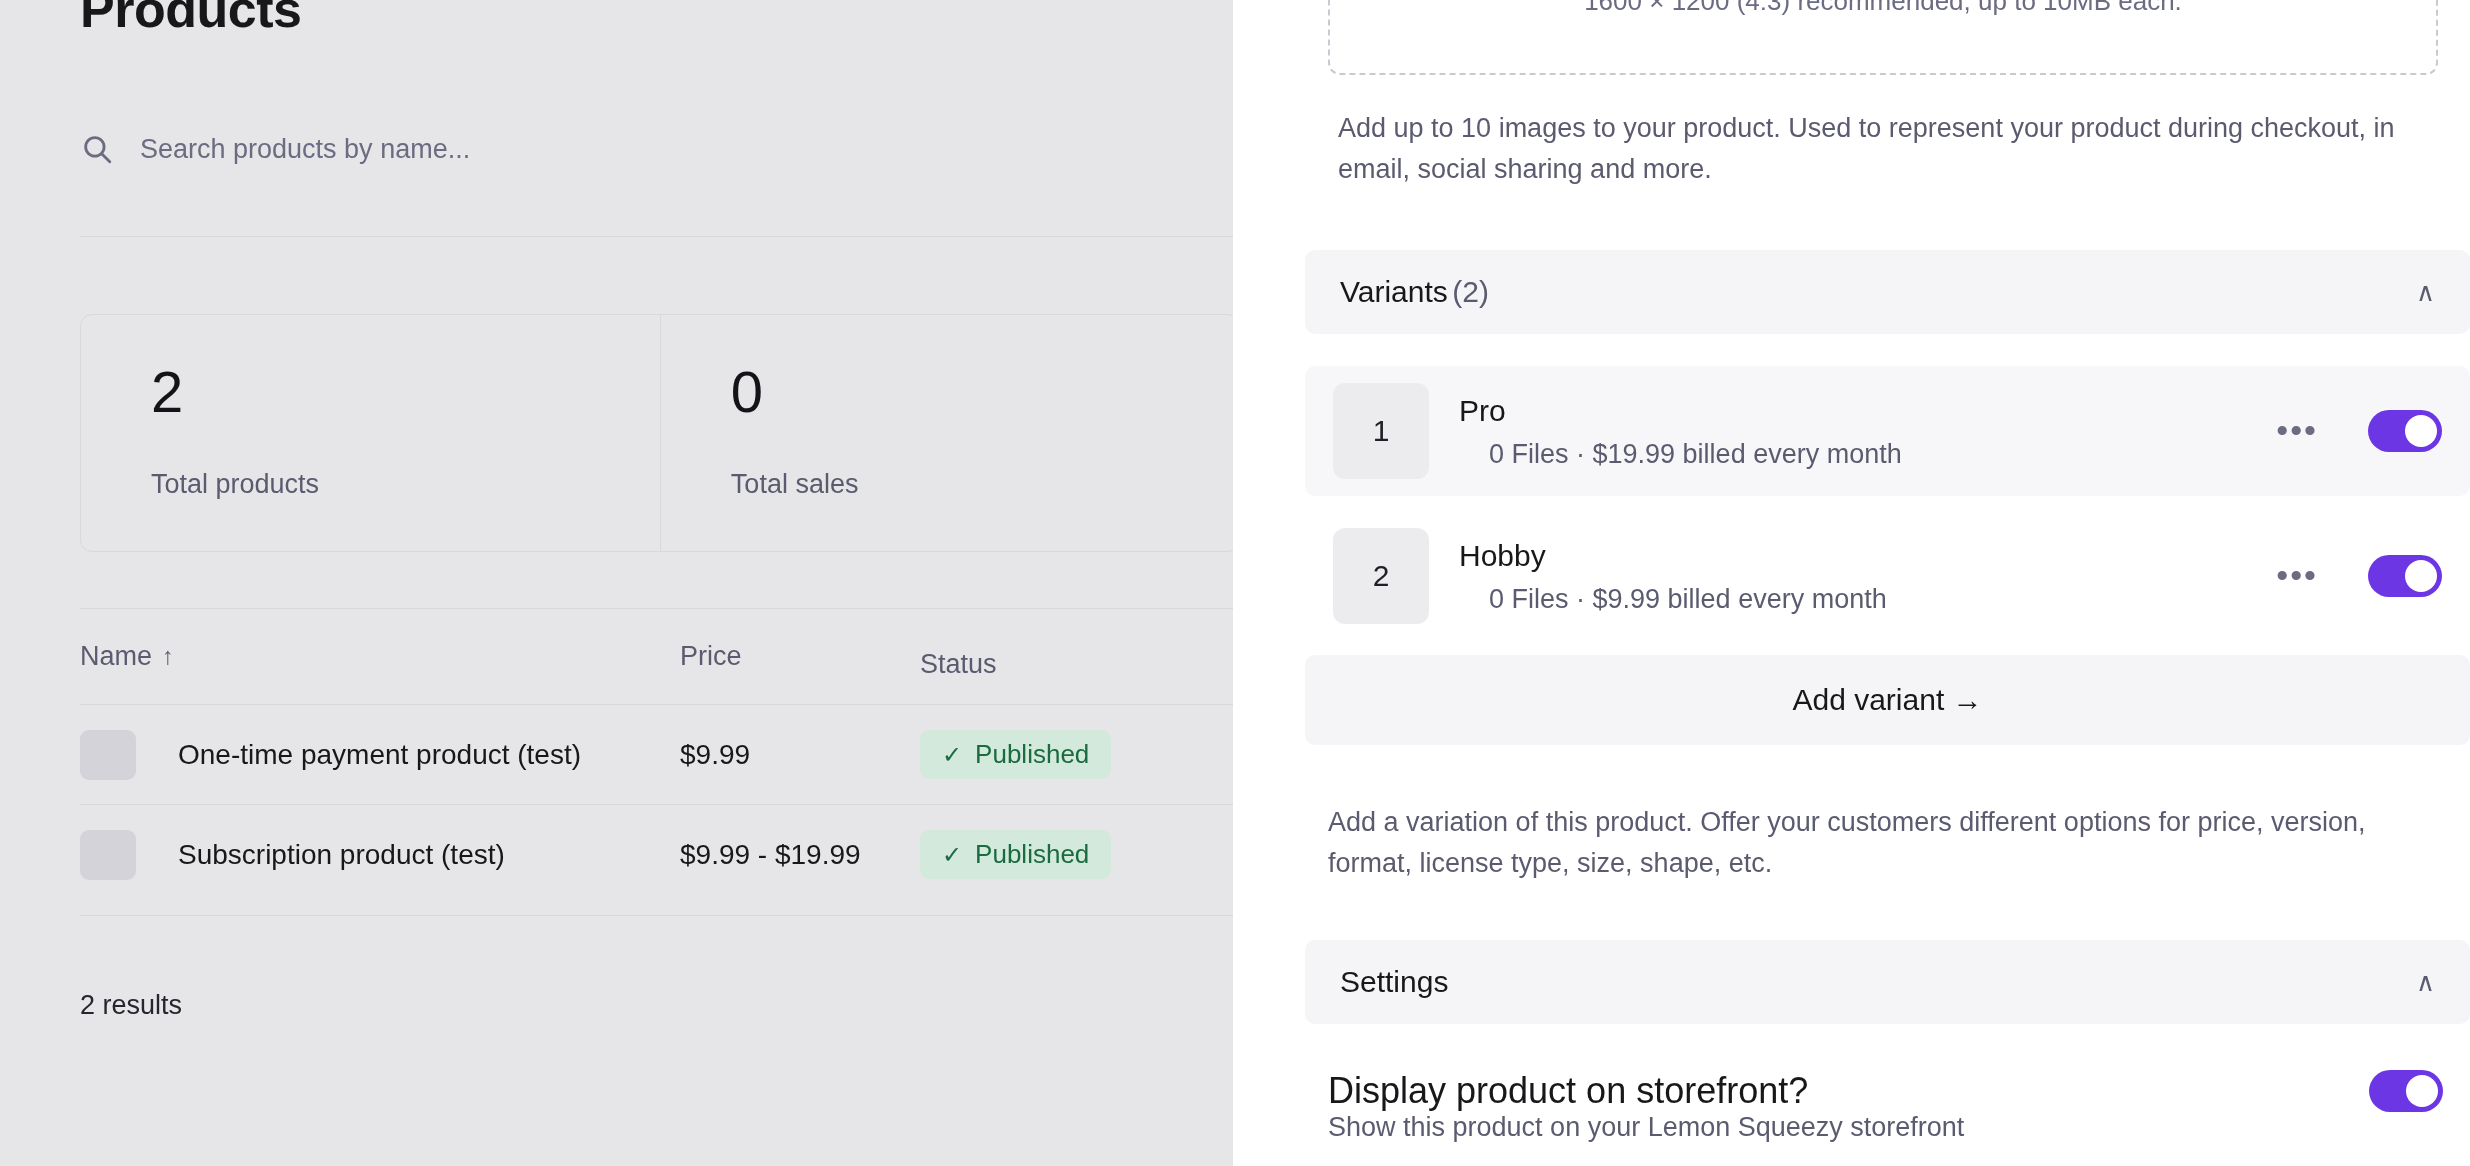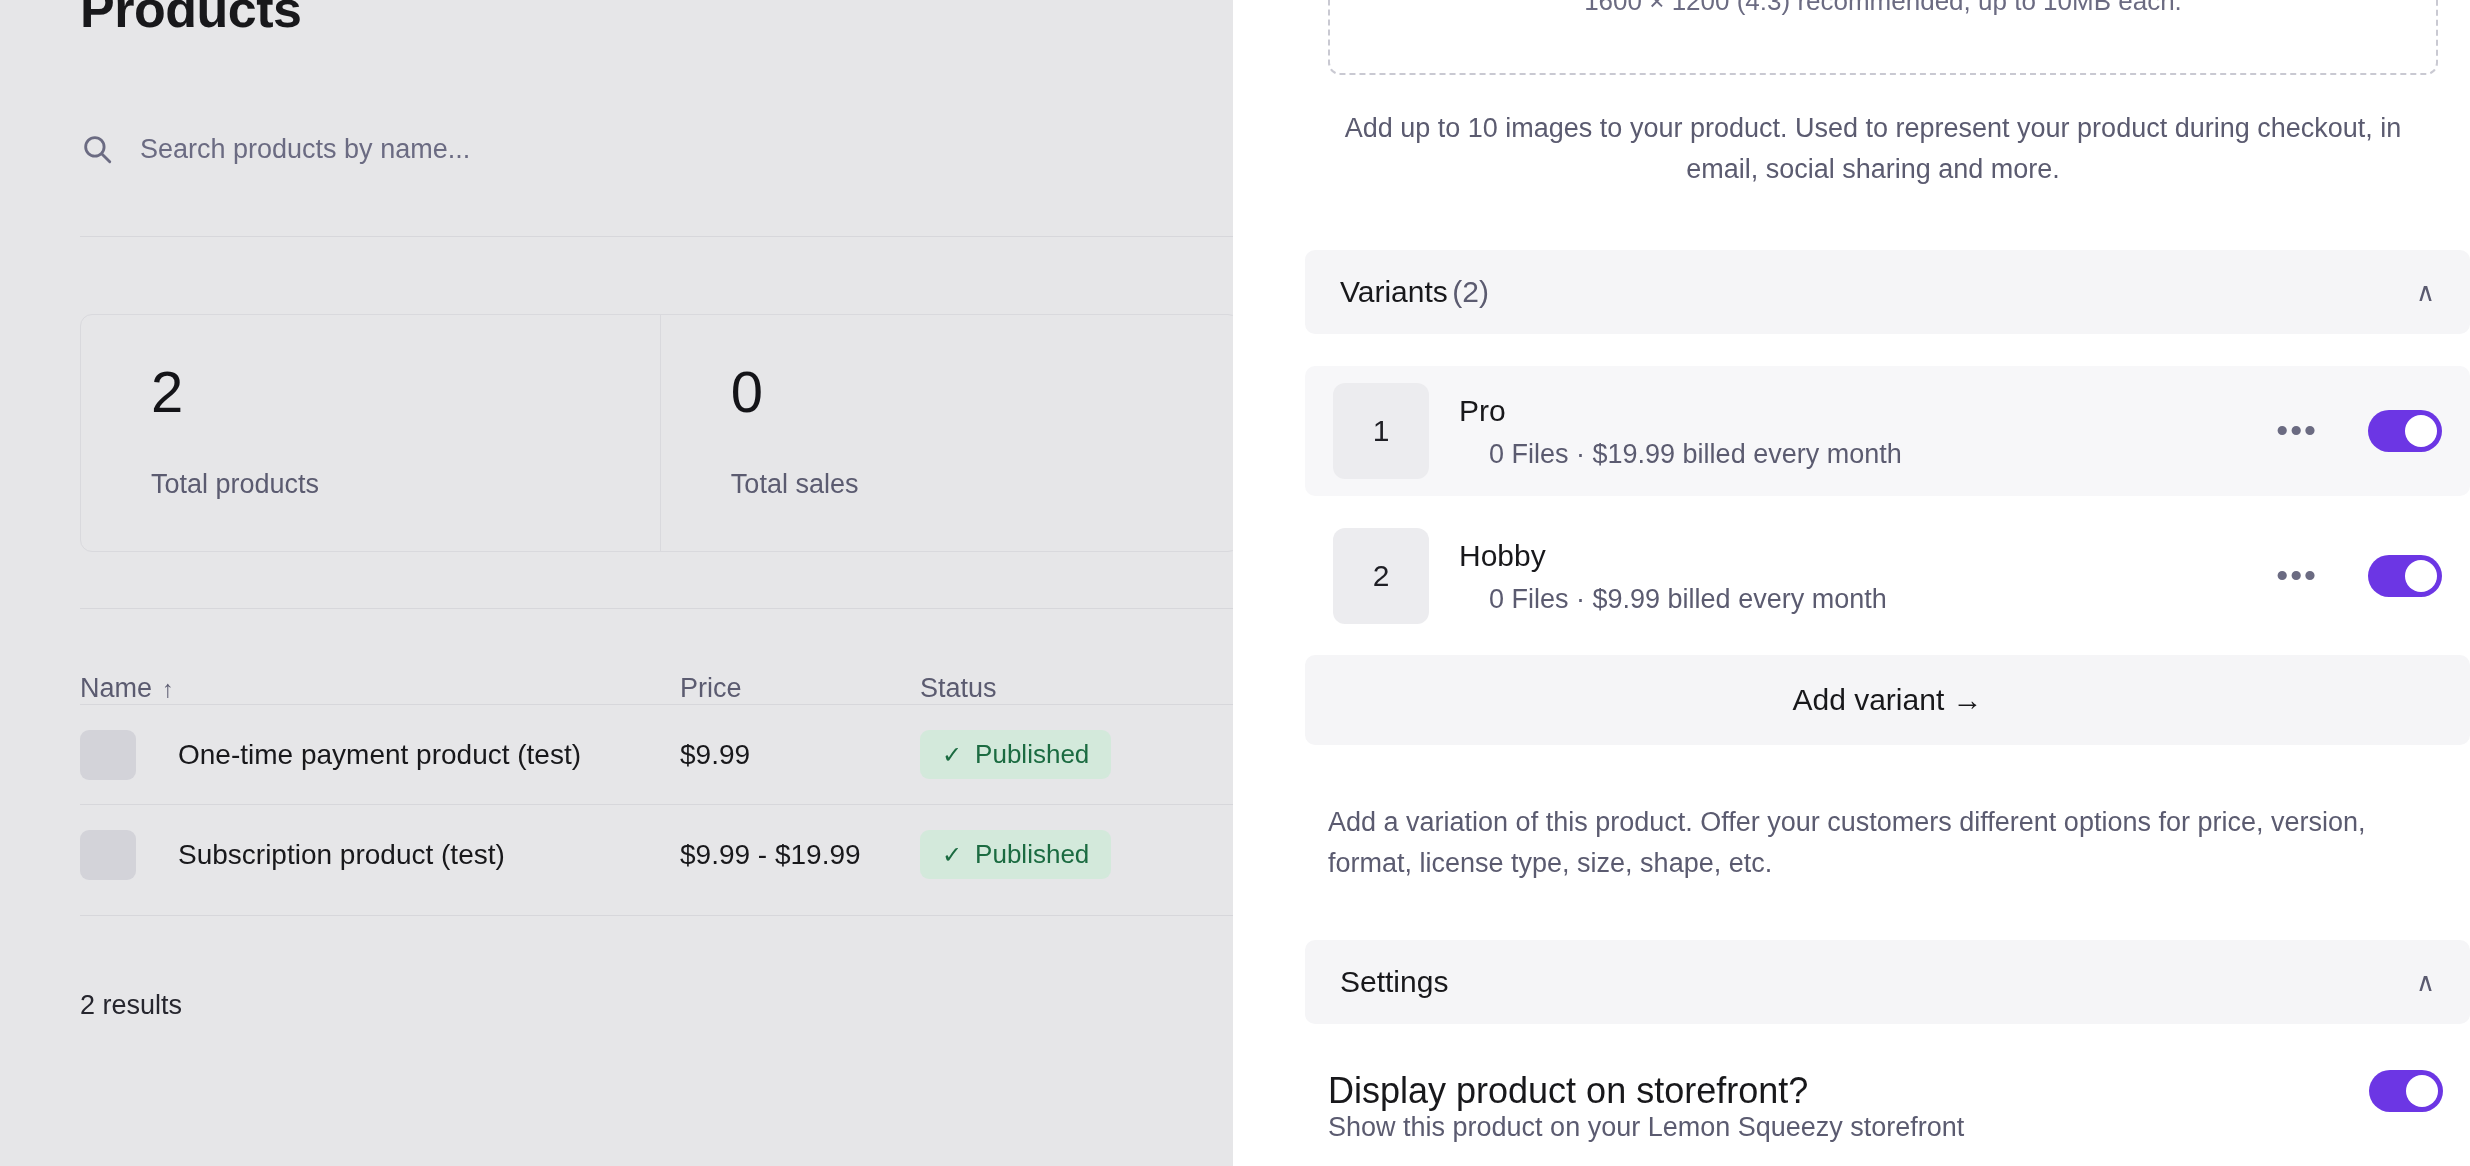--- a/index.html
+++ b/index.html
@@ -57,21 +57,21 @@
   .stat-label { margin-top: 48px; font-size: 27px; color: #5b5b70; }
 
   .hr-mid {
     position: absolute; left: 80px; top: 608px;
     width: 1160px; height: 1px; background: #d7d7db;
   }
 
   
   .tbl { position: absolute; left: 80px; top: 608px; width: 1160px; }
   .tbl-head {
-    display: flex; align-items: flex-end; height: 96px;
+    display: flex; align-items: center; height: 96px;
     font-size: 27px; color: #5b5b70;
   }
   .th-name { width: 600px; display: flex; align-items: center; gap: 10px; }
   .th-price { width: 240px; }
   .th-status { width: 320px; margin-top: 16px; }
   .sort-arrow { font-size: 24px; color: #5b5b70; }
   .tbl-row {
     display: flex; align-items: center; height: 100px;
     border-top: 1px solid #d7d7db;
   }
@@ -106,22 +106,22 @@
     width: 1110px; height: 135px;
     border: 2px dashed #c9c9d2; border-radius: 12px;
     display: flex; align-items: flex-end; justify-content: center;
   }
   .dropzone-hint {
     font-size: 26px; color: #6b6b82;
     position: absolute; top: 44px; left: 50%; transform: translateX(-50%);
     white-space: nowrap;
   }
   .upload-desc {
-    position: absolute; left: 95px; top: 108px; width: 1090px;
-    font-size: 27px; line-height: 1.52; color: #5b5b70; text-align: center;
+    position: absolute; left: 105px; top: 108px; width: 1090px;
+    font-size: 27px; line-height: 1.52; color: #5b5b70;
   }
 
   .section-header {
     position: absolute; left: 72px;
     width: 1165px; height: 84px;
     background: #f5f5f7; border-radius: 10px;
     display: flex; align-items: center; justify-content: space-between;
     padding: 0 35px;
   }
   .section-title { font-size: 30px; color: #18181b; font-weight: 400; }

